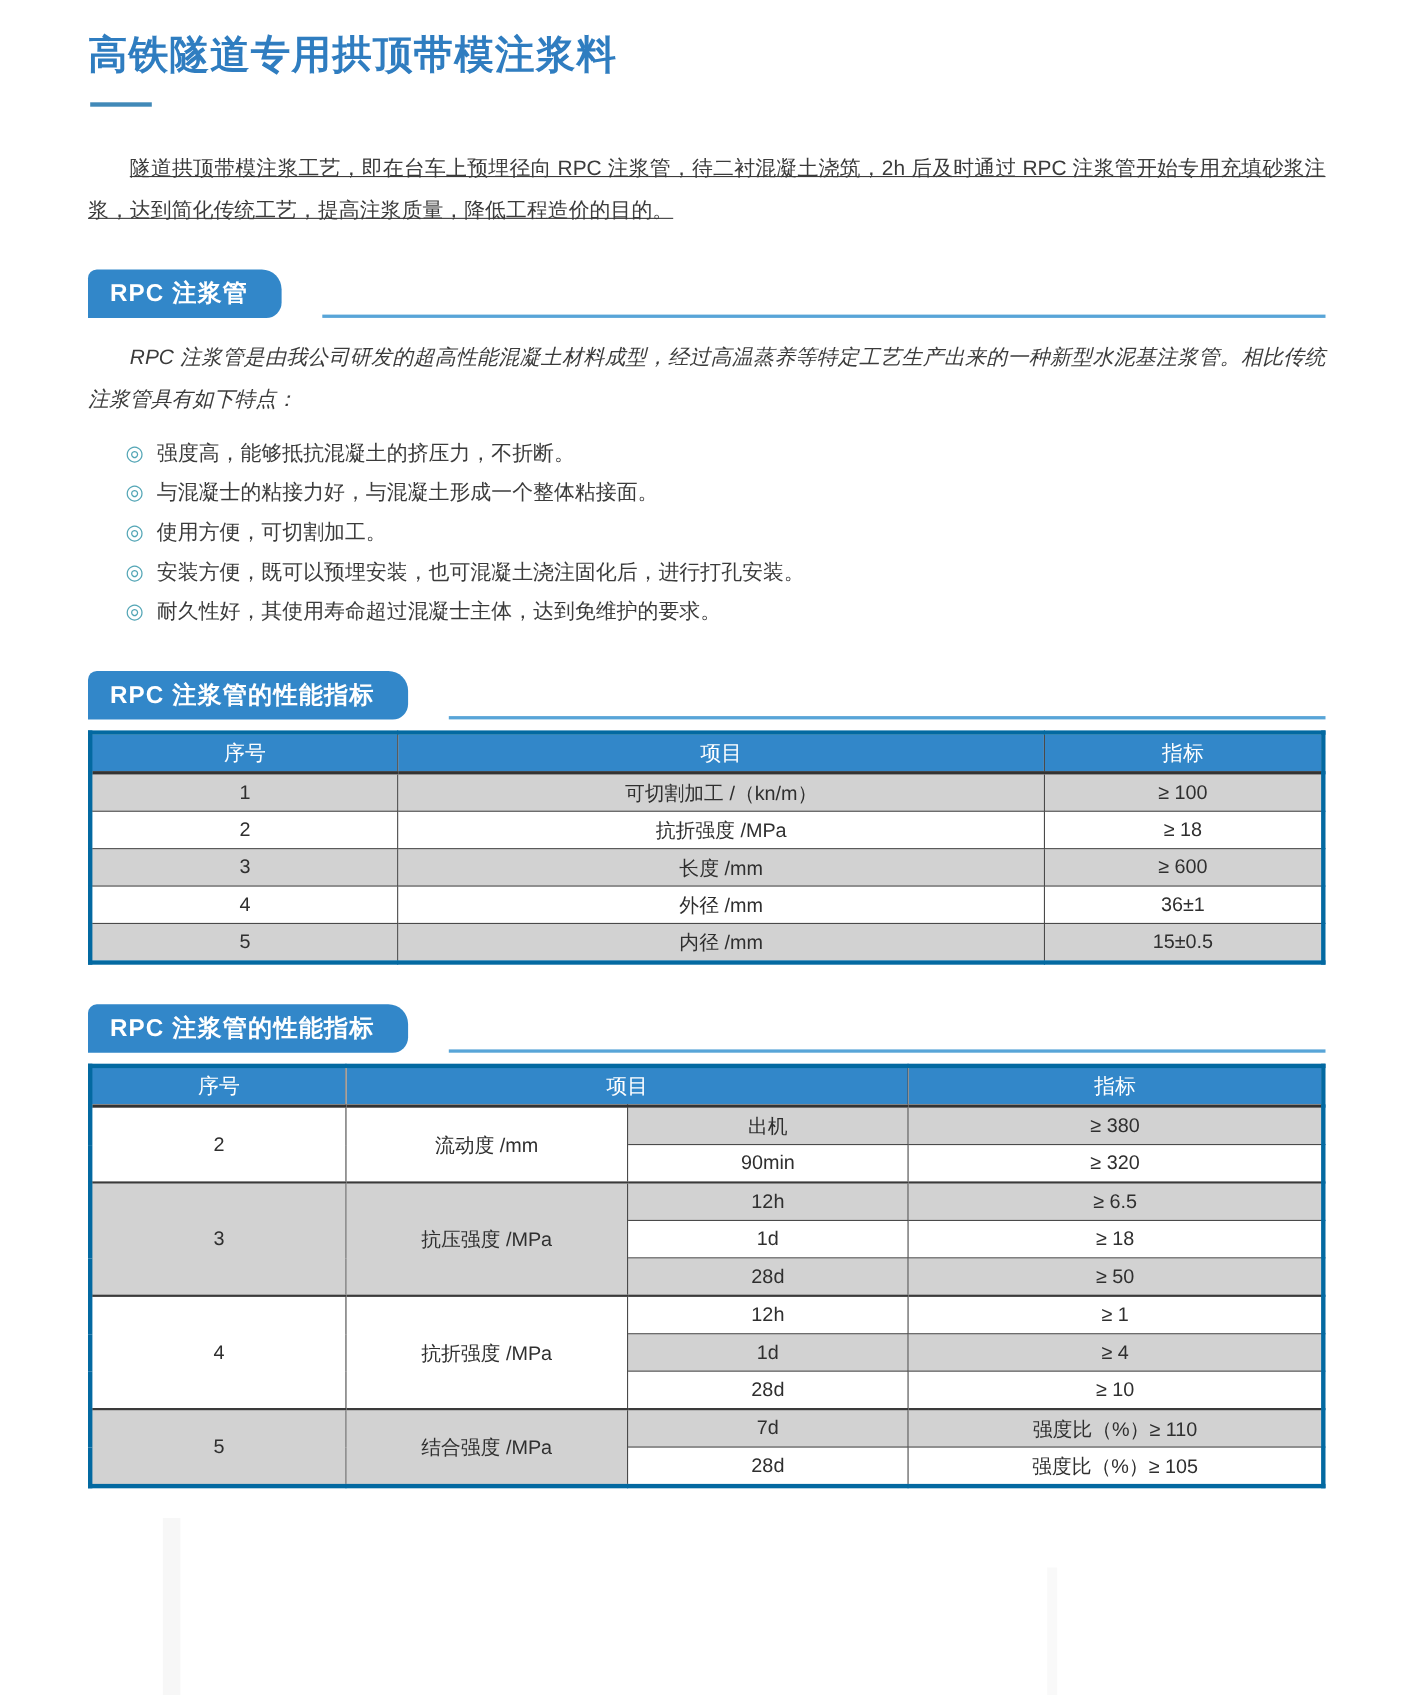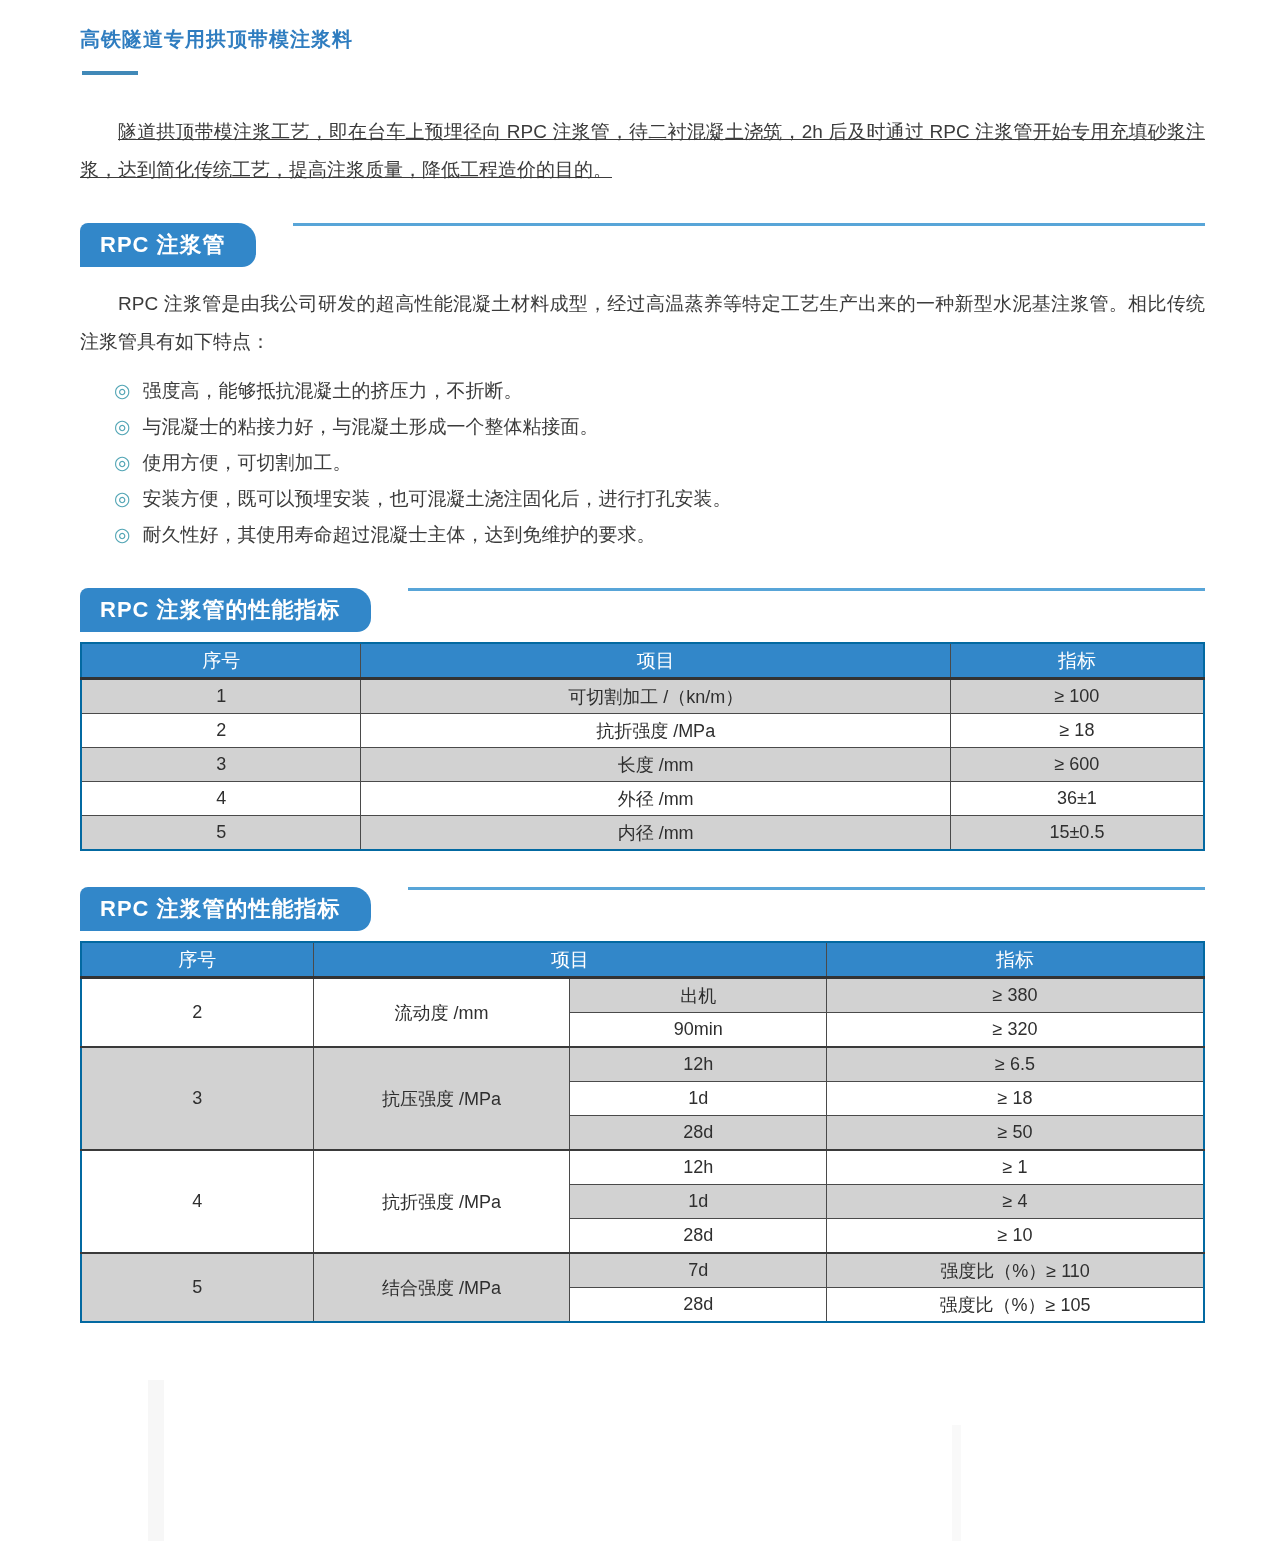--- a/index.html
+++ b/index.html
@@ -5,57 +5,57 @@
   html,body{margin:0;padding:0;}
   body{
     width:1280px;height:1541px;background:#ffffff;
     font-family:"Liberation Sans","DejaVu Sans",sans-serif;
     color:#3b3b3b;overflow:hidden;position:relative;
   }
   .page{padding:26px 75px 0 80px;}
 
   
   .page-title{
-    margin:0;font-size:20px;font-weight:bold;color:#2f7dc0;letter-spacing:1px;
+    margin:0;font-size:36px;font-weight:bold;color:#2f7dc0;letter-spacing:1px;
   }
   .title-dash{width:56px;height:4px;background:#4189b8;margin:18px 0 0 2px;}
 
   
   .para{
     margin:0;font-size:19px;line-height:38px;color:#3b3b3b;
     text-indent:2em;text-align:justify;
   }
   .intro{margin-top:38px;text-decoration:underline;}
 
   
-  .tab-row{display:flex;align-items:flex-start;gap:37px;}
+  .tab-row{display:flex;align-items:flex-end;gap:37px;}
   .tab{
     background:#3287c9;color:#ffffff;font-size:22px;font-weight:bold;
     padding:7px 30px 7px 20px;border-radius:8px 18px 14px 0;
     letter-spacing:1px;white-space:nowrap;
   }
   .tab-line{flex:1;height:3px;background:#58a5d8;}
 
   .mt-sec1{margin-top:34px;}
-  .mt-body{margin-top:18px;}
+  .mt-body{margin-top:18px;font-style:italic;}
 
   
   .bullets{margin:14px 0 0 0;padding:0;list-style:none;}
   .bullets li{
     display:flex;align-items:baseline;gap:12px;
     font-size:19px;line-height:31px;margin:5px 0 5px 34px;color:#3b3b3b;
   }
   .bullet-mark{color:#52a5b5;font-size:19px;}
 
   
   table{
     border-collapse:collapse;width:100%;table-layout:fixed;
     font-size:18px;color:#2f2f2f;
   }
-  .tbl{margin-top:10px;border:2px solid #0369a1;}
+  .tbl{margin-top:10px;border:4px solid #0369a1;}
   th,td{
     border:1px solid #4a4a4a;text-align:center;vertical-align:middle;
     height:33px;padding:0 4px;overflow:hidden;white-space:nowrap;
   }
   thead th{
     background:#3287c9;color:#ffffff;font-weight:normal;font-size:19px;
     border-bottom:3px solid #333333;
   }
   td.g{background:#d2d2d2;}
   td.w{background:#ffffff;}

